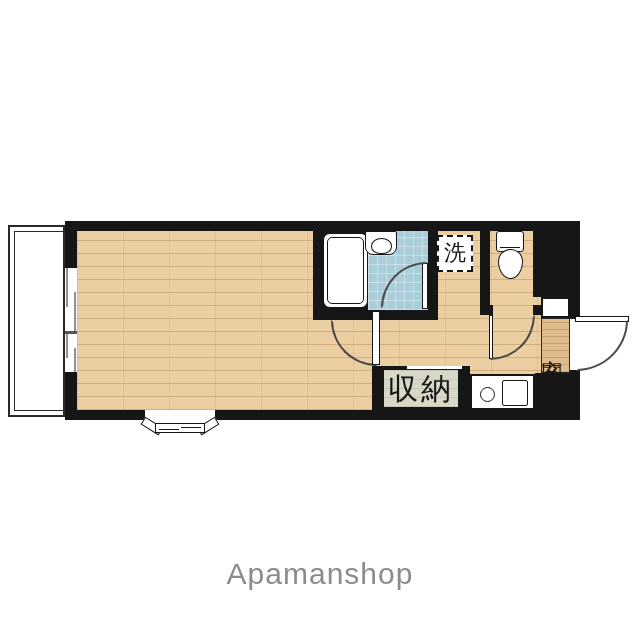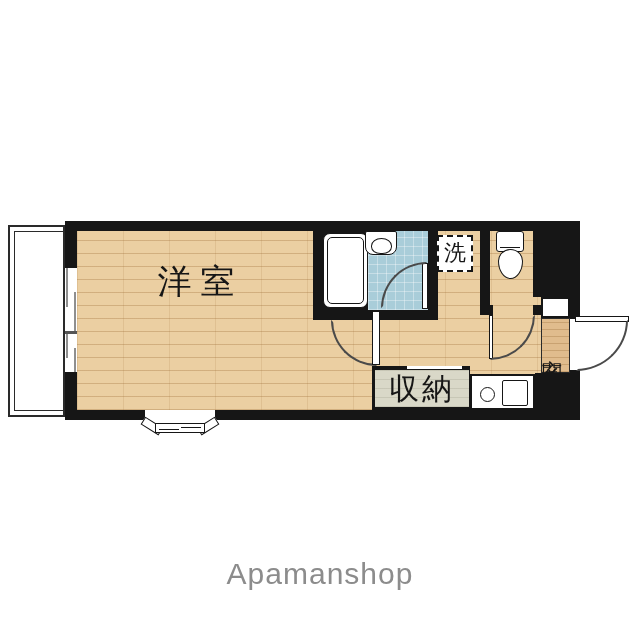--- a/index.html
+++ b/index.html
@@ -112,28 +112,27 @@
   <div class="abs wall" style="left:535px;top:373px;width:45px;height:47px;"></div>
 
   <div class="abs" style="left:570px;top:319px;width:10px;height:51px;background:#ffffff;"></div>
   <div class="abs fixture" style="left:575px;top:316px;width:54px;height:6px;border-width:1px;"></div>
   <div class="abs arc" style="left:576px;top:320px;width:52px;height:51px;border-bottom-color:#4a4a4a;border-right-color:#4a4a4a;border-bottom-right-radius:100% 100%;"></div>
 
   <div class="abs arc" style="left:331px;top:320px;width:46px;height:46px;border-bottom-color:#4a4a4a;border-left-color:#4a4a4a;border-bottom-left-radius:100% 100%;"></div>
   <div class="abs fixture" style="left:372px;top:311px;width:8px;height:54px;border-width:1px;"></div>
 
   <div class="abs wall" style="left:372px;top:366px;width:98px;height:45px;">
-    <div class="abs storagefloor" style="left:3px;top:4px;width:94px;height:37px;">
+    <div class="abs storagefloor" style="left:12px;top:4px;width:74px;height:37px;">
       <div class="label" style="font-size:30px;line-height:37px;letter-spacing:3px;">収納</div>
     </div>
     <div class="abs" style="left:35px;top:0;width:55px;height:3px;background:#ffffff;"></div>
   </div>
 
   <div class="abs" style="left:470px;top:374px;width:65px;height:36px;background:#ffffff;border:2.5px solid #161616;">
     <div class="abs" style="left:8px;top:11px;width:15px;height:15px;border:1.5px solid #161616;border-radius:50%;background:#fff;"></div>
     <div class="abs" style="left:30px;top:4px;width:26px;height:26px;border:1.5px solid #161616;border-radius:2px;background:#fff;"></div>
   </div>
 
-  <div class="abs label" style="left:77px;top:262px;width:238px;height:40px;font-size:34px;line-height:40px;letter-spacing:9px;text-indent:9px;">洋室</div>
 
   <div id="brand" class="abs" style="left:0;top:556px;width:640px;height:36px;font-size:30px;line-height:36px;">Apamanshop</div>
 
 </div>
 
 </body></html>

